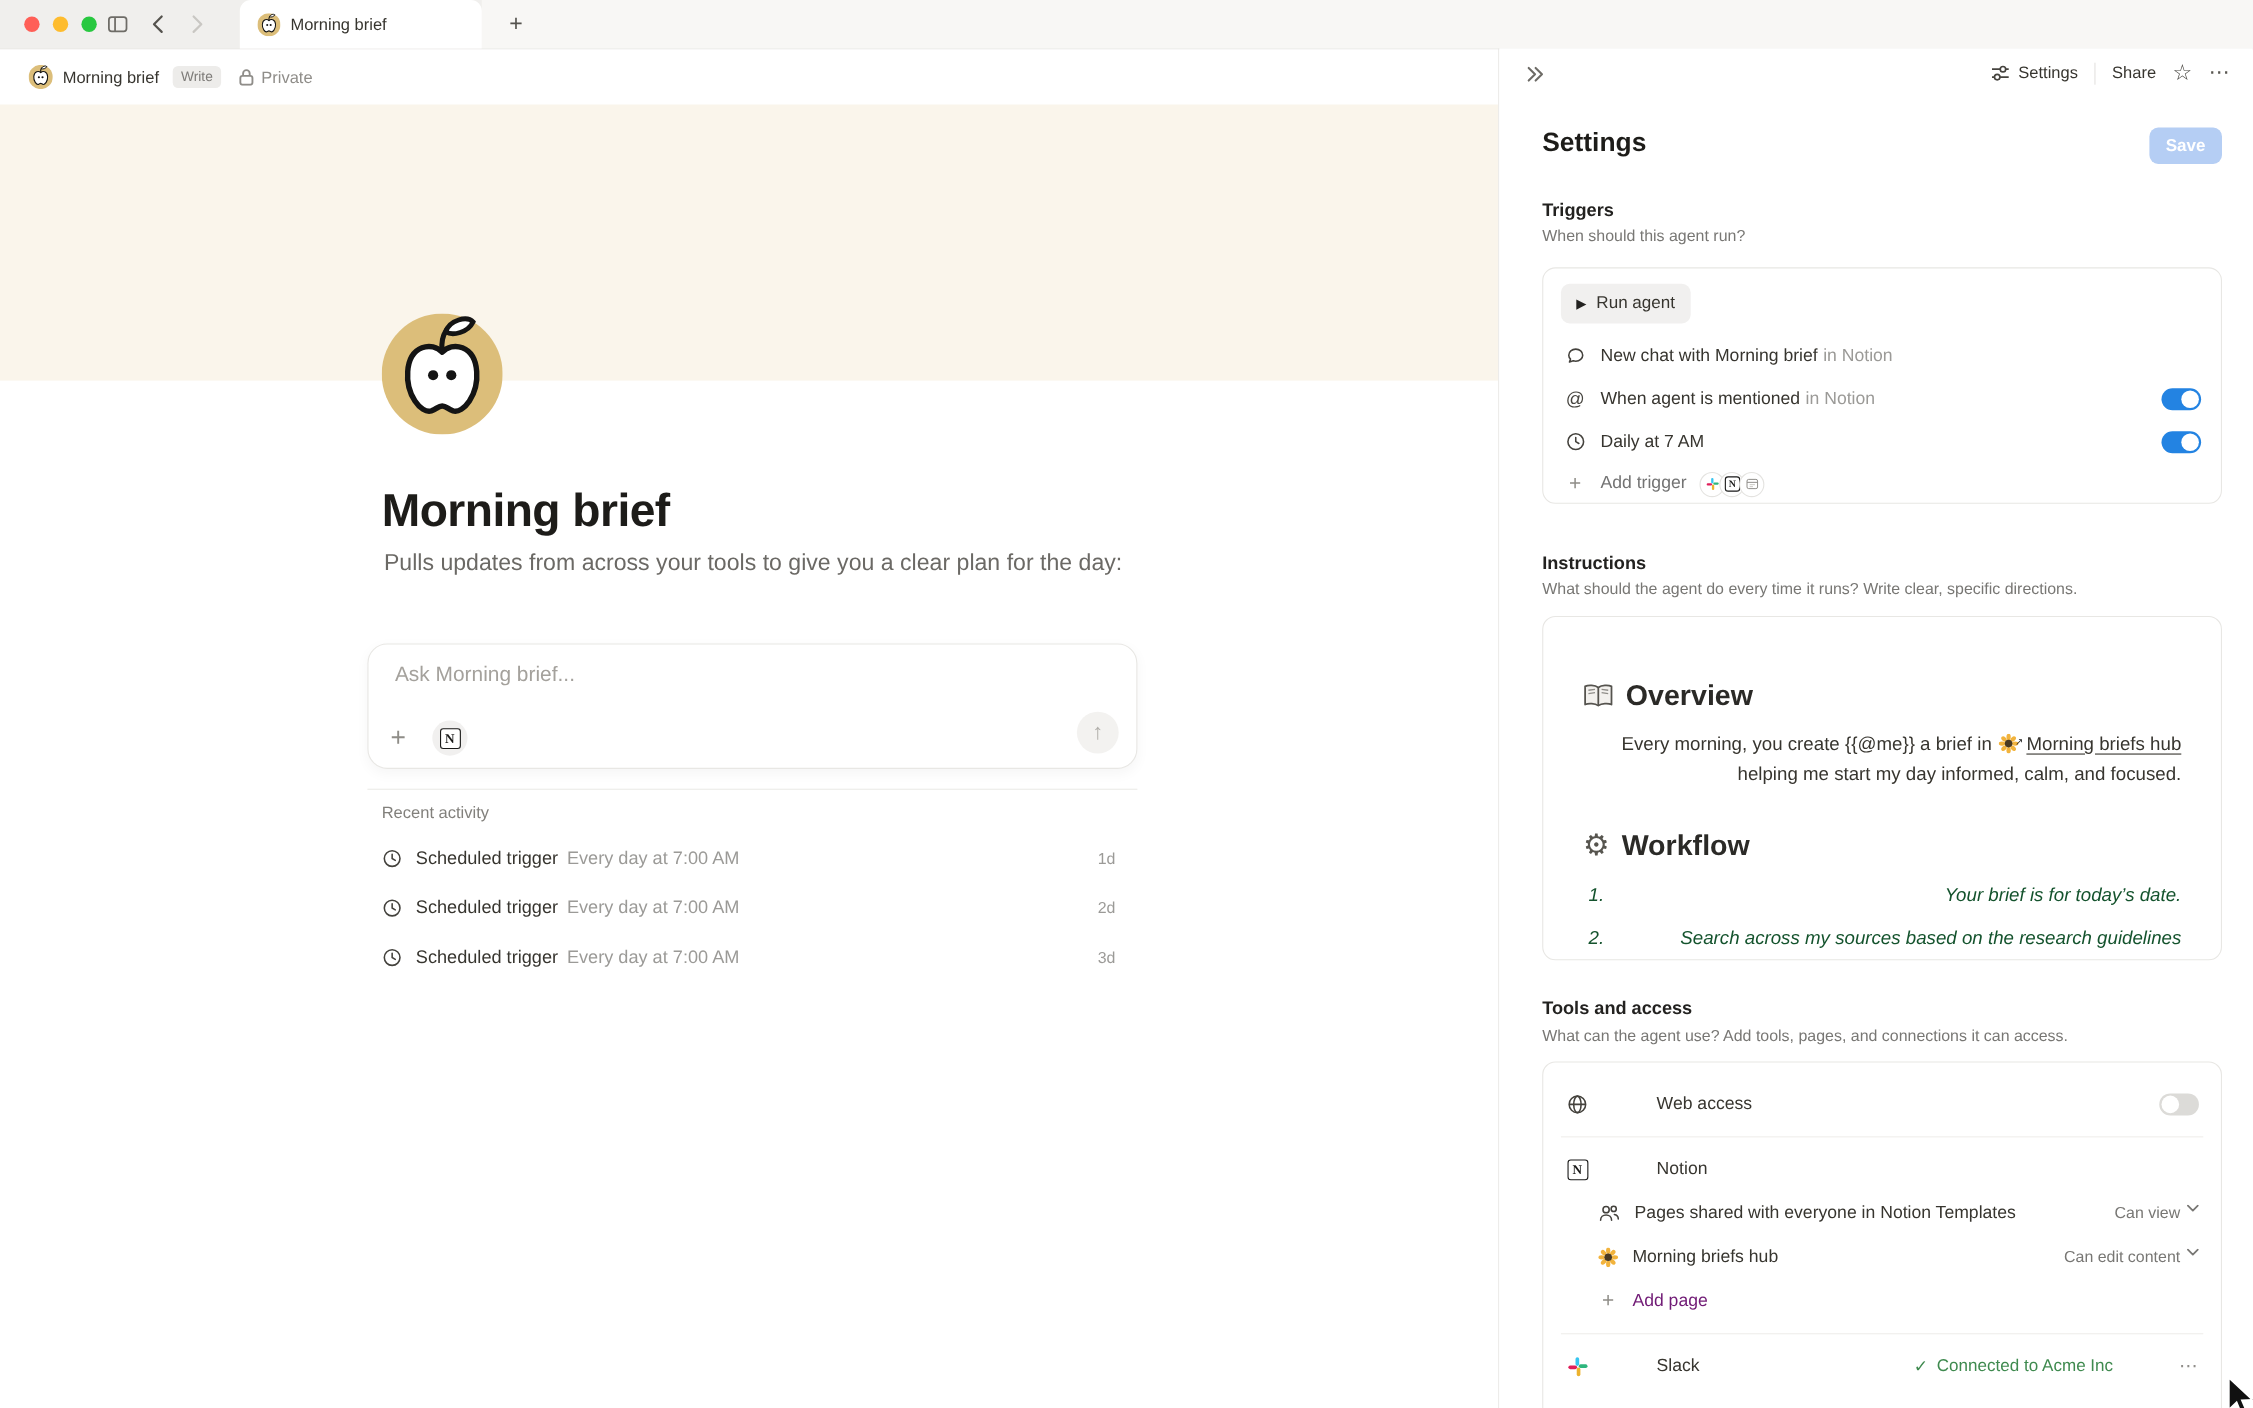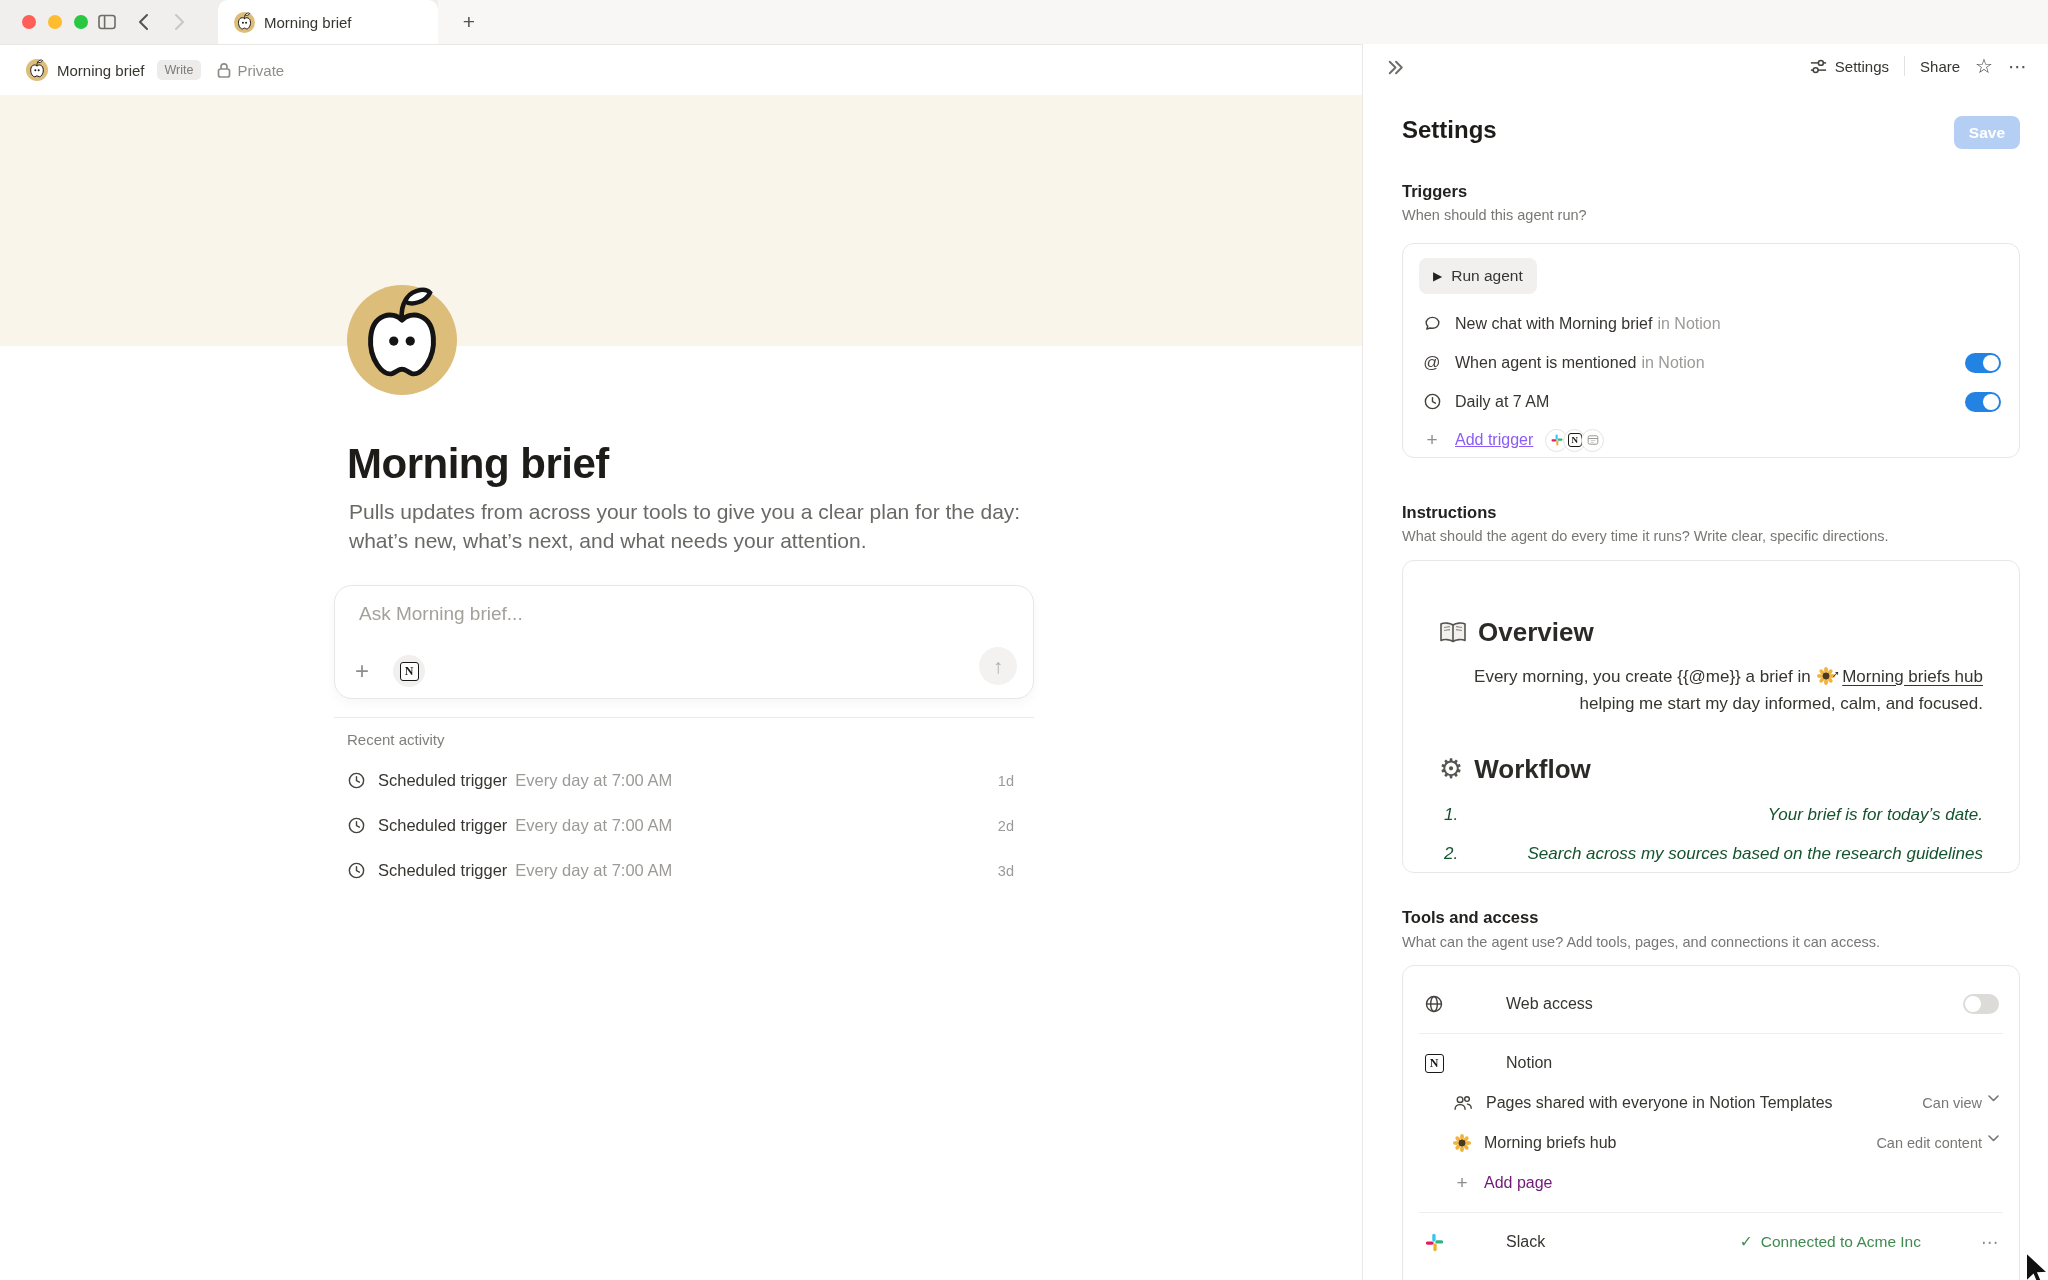--- a/index.html
+++ b/index.html
@@ -76,21 +76,21 @@
   .trig-ic{width:22px;display:flex;justify-content:center;align-items:center;margin-right:12px;}
   .trig-label{font-size:16px;font-weight:500;color:#37352F;}
   .trig-suffix{font-size:16px;color:#9B9A97;margin-left:5px;flex:1;}
   .at-glyph{font-size:17px;color:#46443F;font-weight:500;}
   .toggle{width:36px;height:20px;border-radius:10px;position:relative;}
   .toggle.on{background:#2383E2;} .toggle.off{background:#DCDBD8;}
   .knob{position:absolute;top:2px;width:16px;height:16px;border-radius:50%;background:#fff;}
   .toggle.on .knob{right:2px;} .toggle.off .knob{left:2px;}
   .add-row{display:flex;align-items:center;height:38px;padding:0 4px;color:#787774;}
   .add-plus{width:22px;text-align:center;font-size:19px;color:#908E89;margin-right:12px;}
-  .add-label{font-size:16px;color:#8b5cf6;text-decoration:underline;}
+  .add-label{font-size:16px;color:#737373;}
   .mini-badges{display:flex;margin-left:12px;}
   .mini-badge{width:21px;height:21px;border-radius:50%;background:#fff;border:1px solid #E4E3E0;display:flex;
               align-items:center;justify-content:center;margin-left:-5px;}
   .mini-badge:first-child{margin-left:0;}
 
   .card-instructions{top:516px;height:313px;padding:0 36px;overflow:hidden;text-align:right;}
   .doc-h{display:flex;align-items:center;gap:11px;font-size:26px;font-weight:700;color:#2B2A27;}
   .doc-h.first{margin-top:56px;}
   .doc-h.second{margin-top:36px;}
   .gear-glyph{font-size:27px;color:#57554F;font-weight:400;}
@@ -182,21 +182,20 @@
         <path d="M50 32 C 42 23, 23 26, 21.5 48 C 20 67, 32.5 83, 41 80.5 C 45.5 79, 46.5 76.5, 50 76.5 C 53.5 76.5, 54.5 79, 59 80.5 C 67.5 83, 80 67, 78.5 48 C 77 26, 58 23, 50 32 Z" fill="#fff" stroke="#141414" stroke-width="4.5" stroke-linejoin="round"></path>
         <circle cx="42.5" cy="51" r="4.2" fill="#141414"></circle>
         <circle cx="57.5" cy="51" r="4.2" fill="#141414"></circle>
         <path d="M50 31 C 49 24, 50 19, 53.5 13.5" fill="none" stroke="#141414" stroke-width="4.2" stroke-linecap="round"></path>
         <path d="M53 15 C 56 5.5, 70.5 1.5, 75.5 7 C 71.5 15.5, 58.5 19, 53 15 Z" fill="#fff" stroke="#141414" stroke-width="4"></path>
       </svg>
   </div>
   <div class="page-title">Morning brief</div>
   <div class="page-desc">
     <span>Pulls updates from across your tools to give you a clear plan for the day:</span><br>
-    <span>what’s new, what’s next, and what needs your attention.</span>
   </div>
 
   <div class="ask-card">
     <input class="ask-input" type="text" placeholder="Ask Morning brief..." style="">
     <div class="ask-plus">+</div>
     <div class="ask-notion-badge">
       <span class="notion-logo" style="width:17px;height:17px;font-size:12px;">N</span>
     </div>
     <div class="send-btn">
         <span>↑</span>

